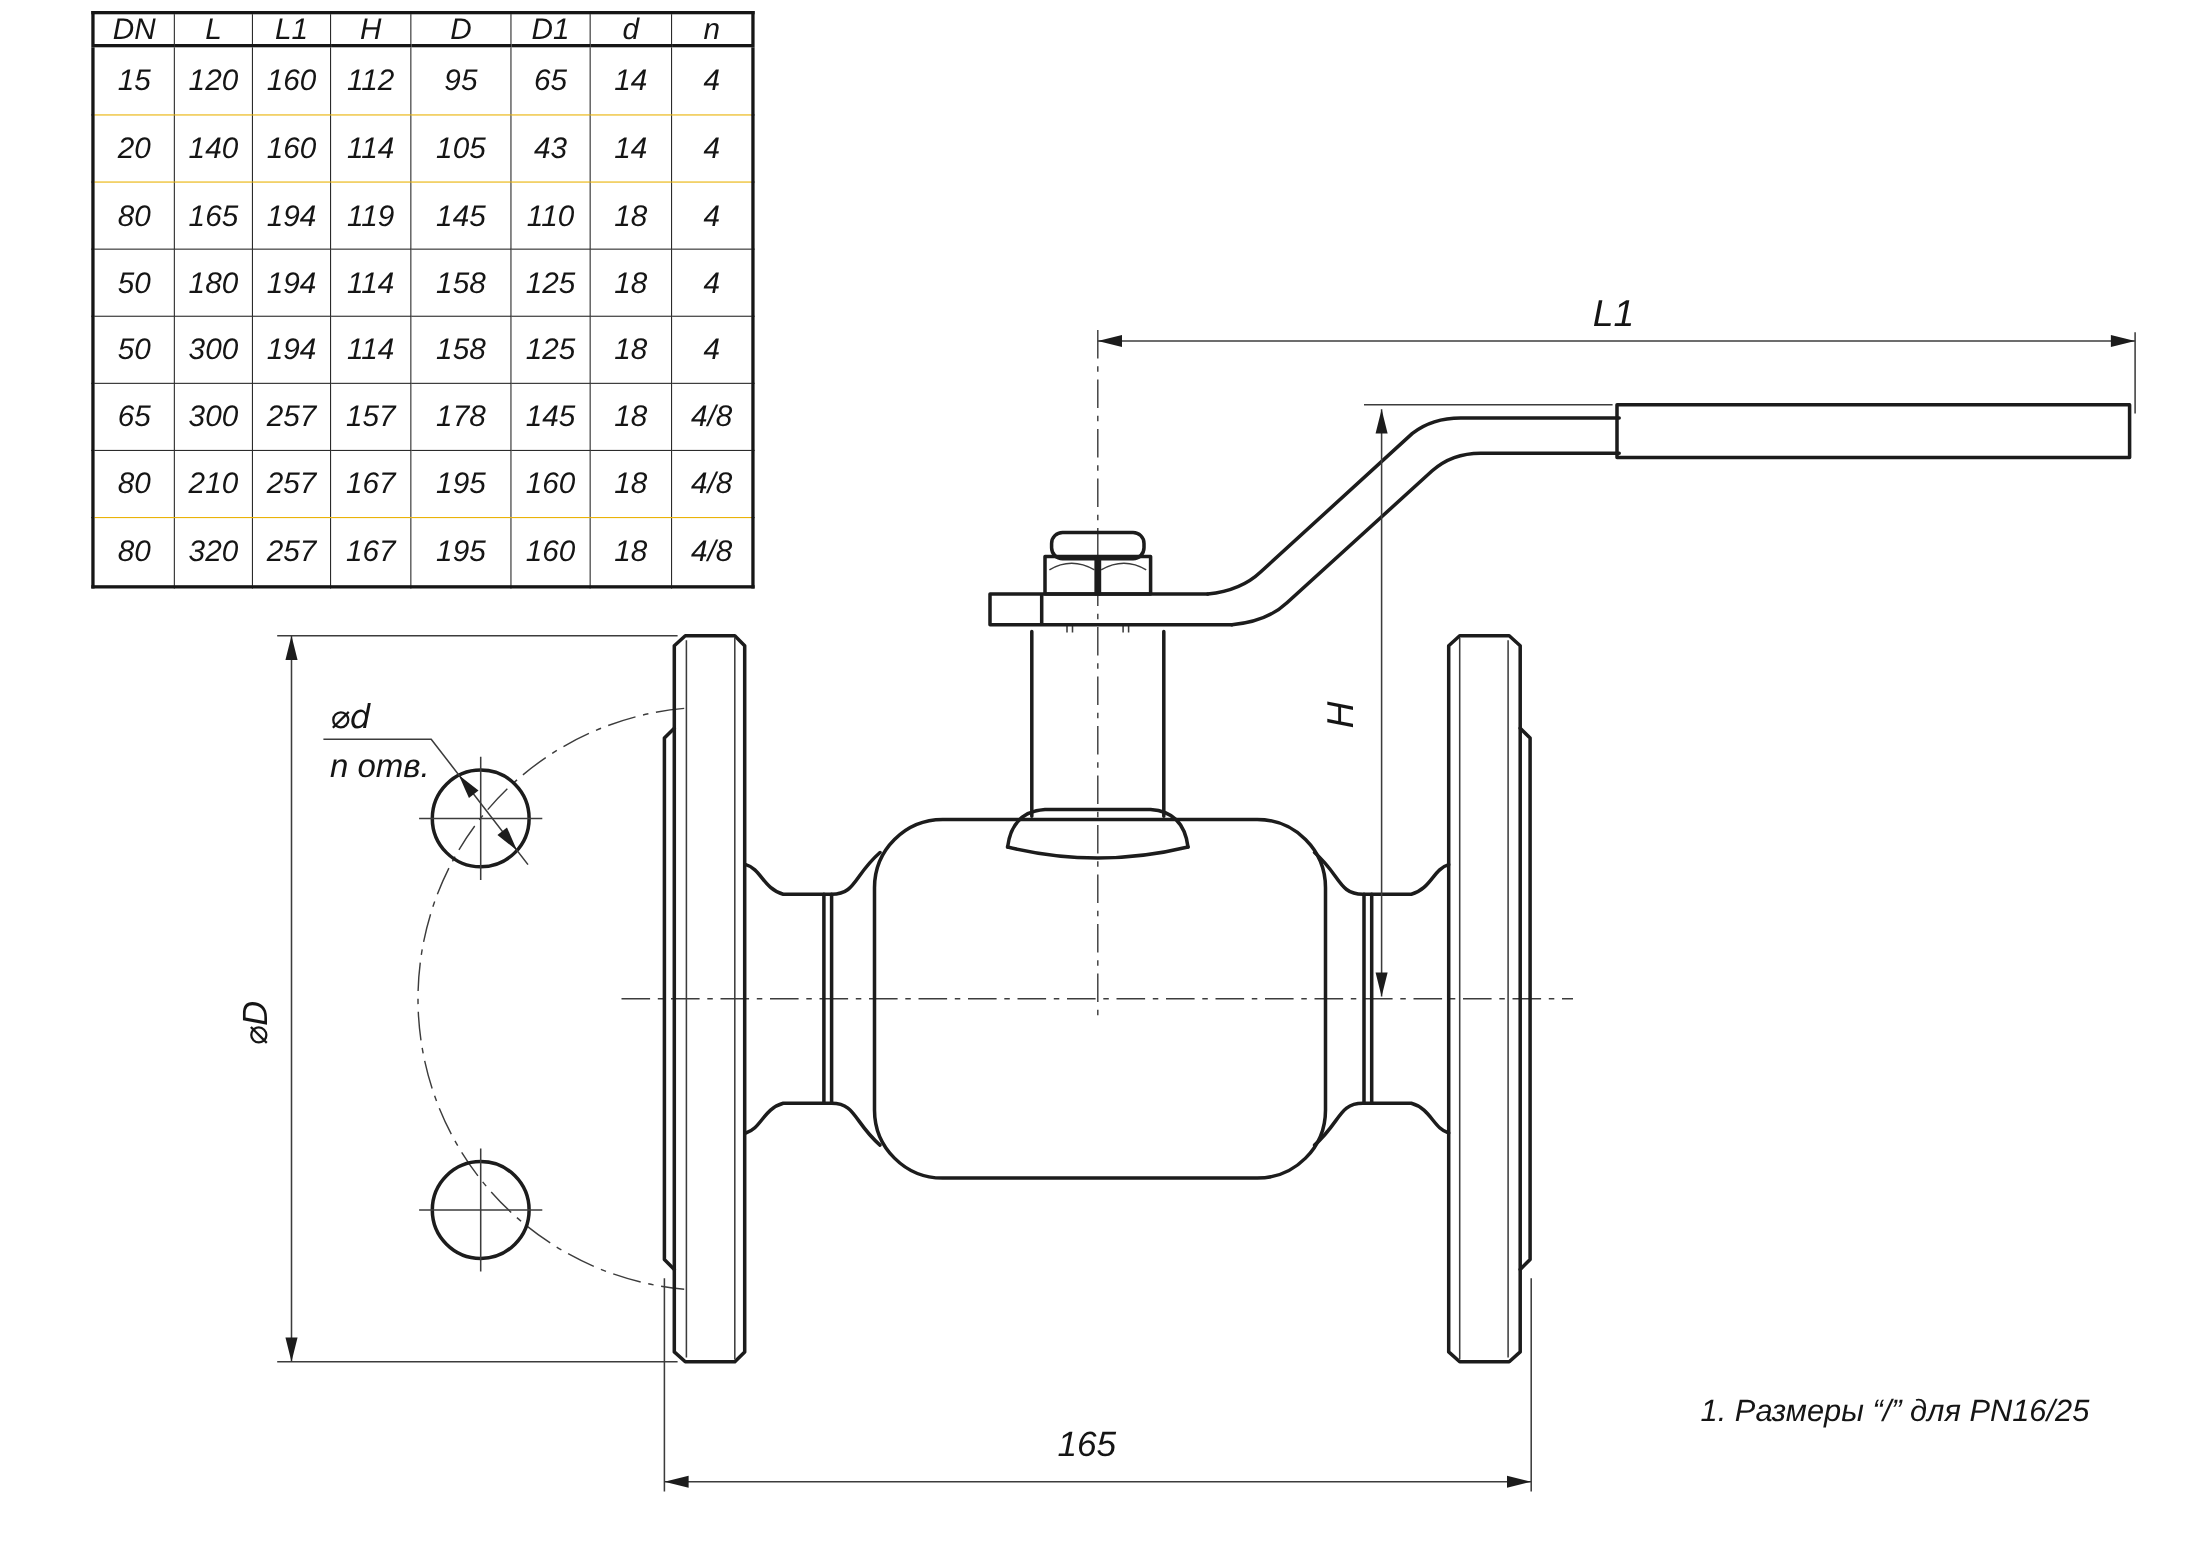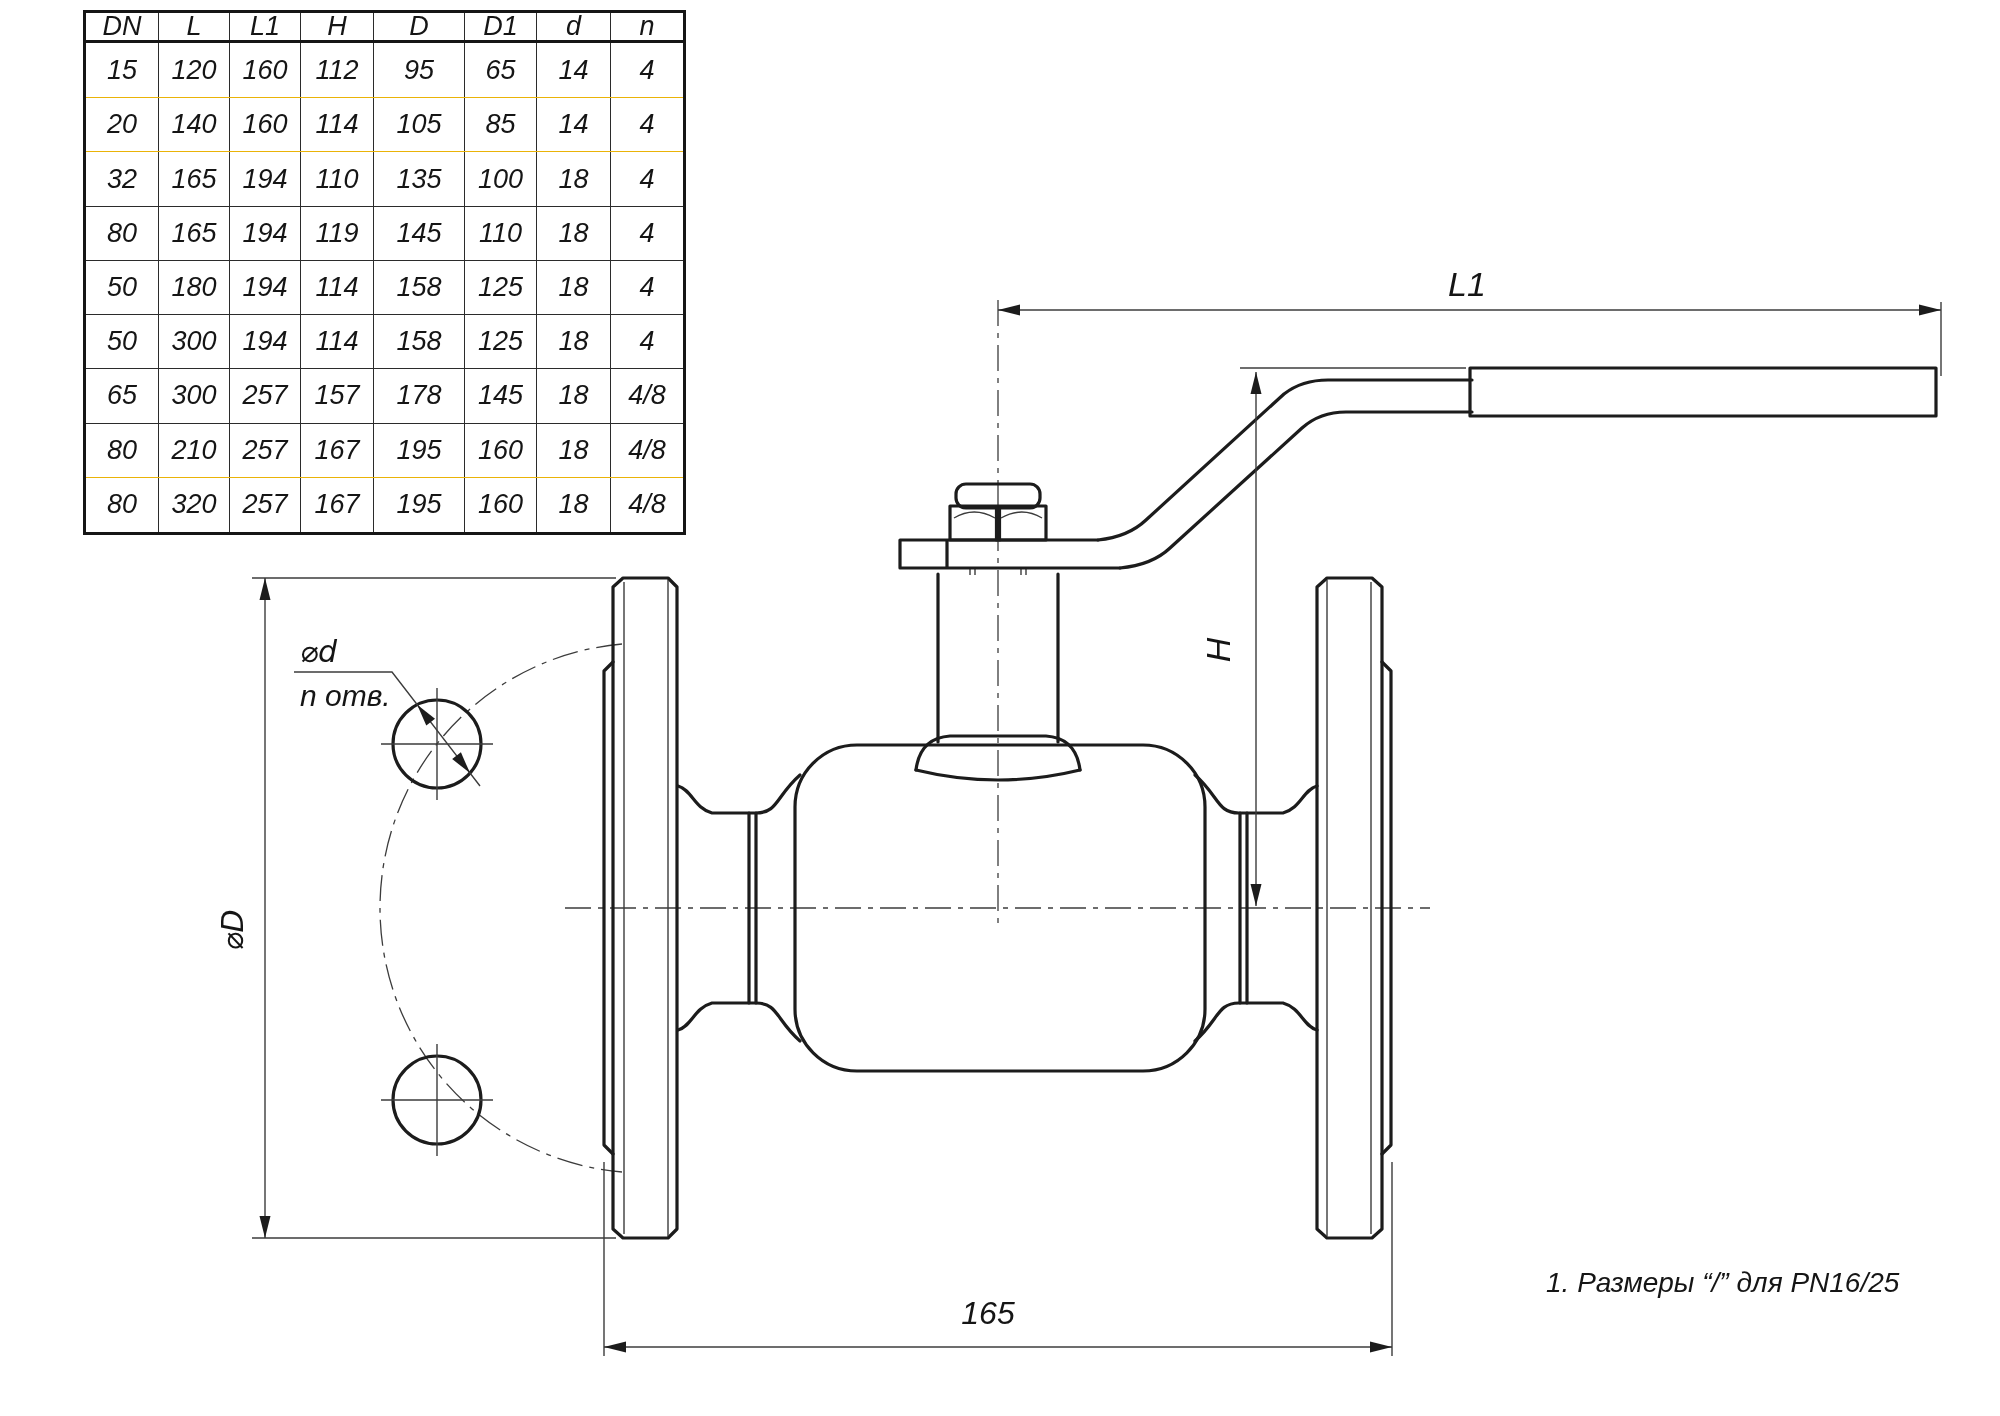--- a/index.html
+++ b/index.html
@@ -74,32 +74,22 @@
           <td>65</td>
           <td>14</td>
           <td>4</td>
         </tr>
         <tr class="thick-after">
           <td>20</td>
           <td>140</td>
           <td>160</td>
           <td>114</td>
           <td>105</td>
-          <td>85</td>
+          <td>43</td>
           <td>14</td>
-          <td>4</td>
-        </tr>
-        <tr>
-          <td>32</td>
-          <td>165</td>
-          <td>194</td>
-          <td>110</td>
-          <td>135</td>
-          <td>100</td>
-          <td>18</td>
           <td>4</td>
         </tr>
         <tr>
           <td>80</td>
           <td>165</td>
           <td>194</td>
           <td>119</td>
           <td>145</td>
           <td>110</td>
           <td>18</td>

